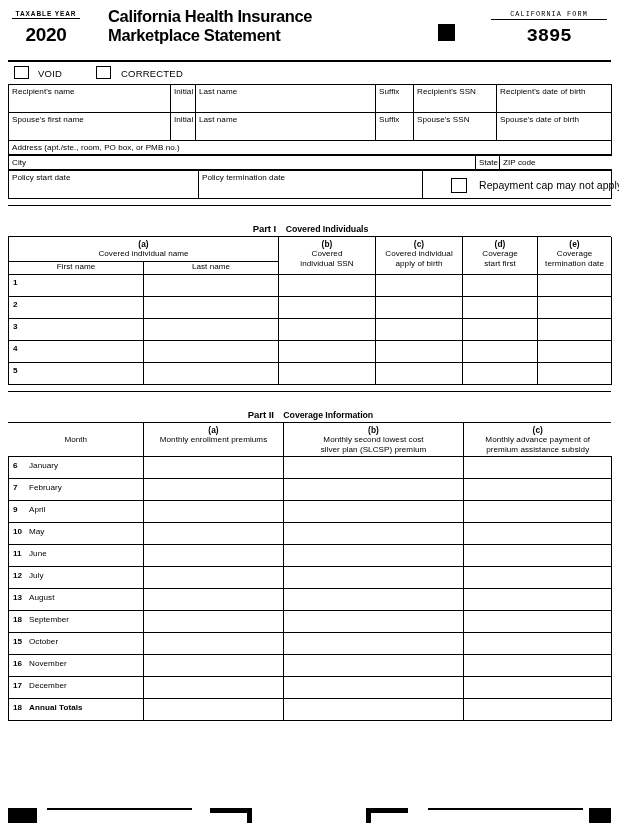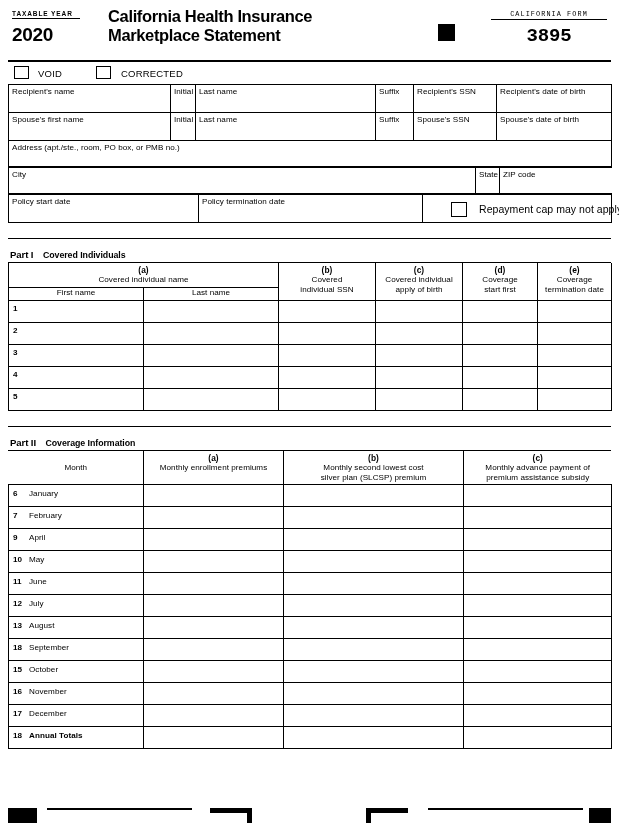--- a/index.html
+++ b/index.html
@@ -27,20 +27,21 @@
   .masthead {
     position: relative;
     height: 52px;
     margin-top: 8px;
   }
   .ty-block {
     position: absolute;
     left: 4px;
     top: 2px;
     width: 68px;
+    text-align: center;
   }
   .ty-label {
     font-size: 6.5px;
     letter-spacing: 0.9px;
     font-weight: 600;
     padding-bottom: 1px;
     border-bottom: 1.3px solid #000;
     display: block;
     white-space: nowrap;
   }
@@ -129,36 +130,37 @@
   }
   .tbl td {
     border: 1px solid #000;
     vertical-align: top;
     padding: 2px 0 0 3px;
     font-size: 8.1px;
     line-height: 10px;
     letter-spacing: 0.05px;
   }
   .h28 { height: 28px; }
-  .h26 { height: 26px; }
+  .h26 { height: 14px; }
   .h22 { height: 22px; }
   .nb-t { border-top: none !important; }
   .nb-l { border-left: none !important; }
   .nb-r { border-right: none !important; margin-top: 8px; }
 
   
   .partbar {
     width: 603px;
     border-top: 1.6px solid #000;
     border-bottom: 1.6px solid #000;
     font-size: 9px;
-    padding: 10px 0 2px 2px;
+    padding: 17px 0 2px 2px;
     box-sizing: border-box;
     white-space: nowrap;
-    margin-top: 15px;
+    margin-top: 6px;
+    text-align: center;
   }
   .partbar .pnum {
     font-weight: bold;
     font-size: 9.6px;
     letter-spacing: -0.1px;
   }
   .partbar .ptitle {
     font-weight: bold;
     font-size: 8.8px;
     margin-left: 7px;

